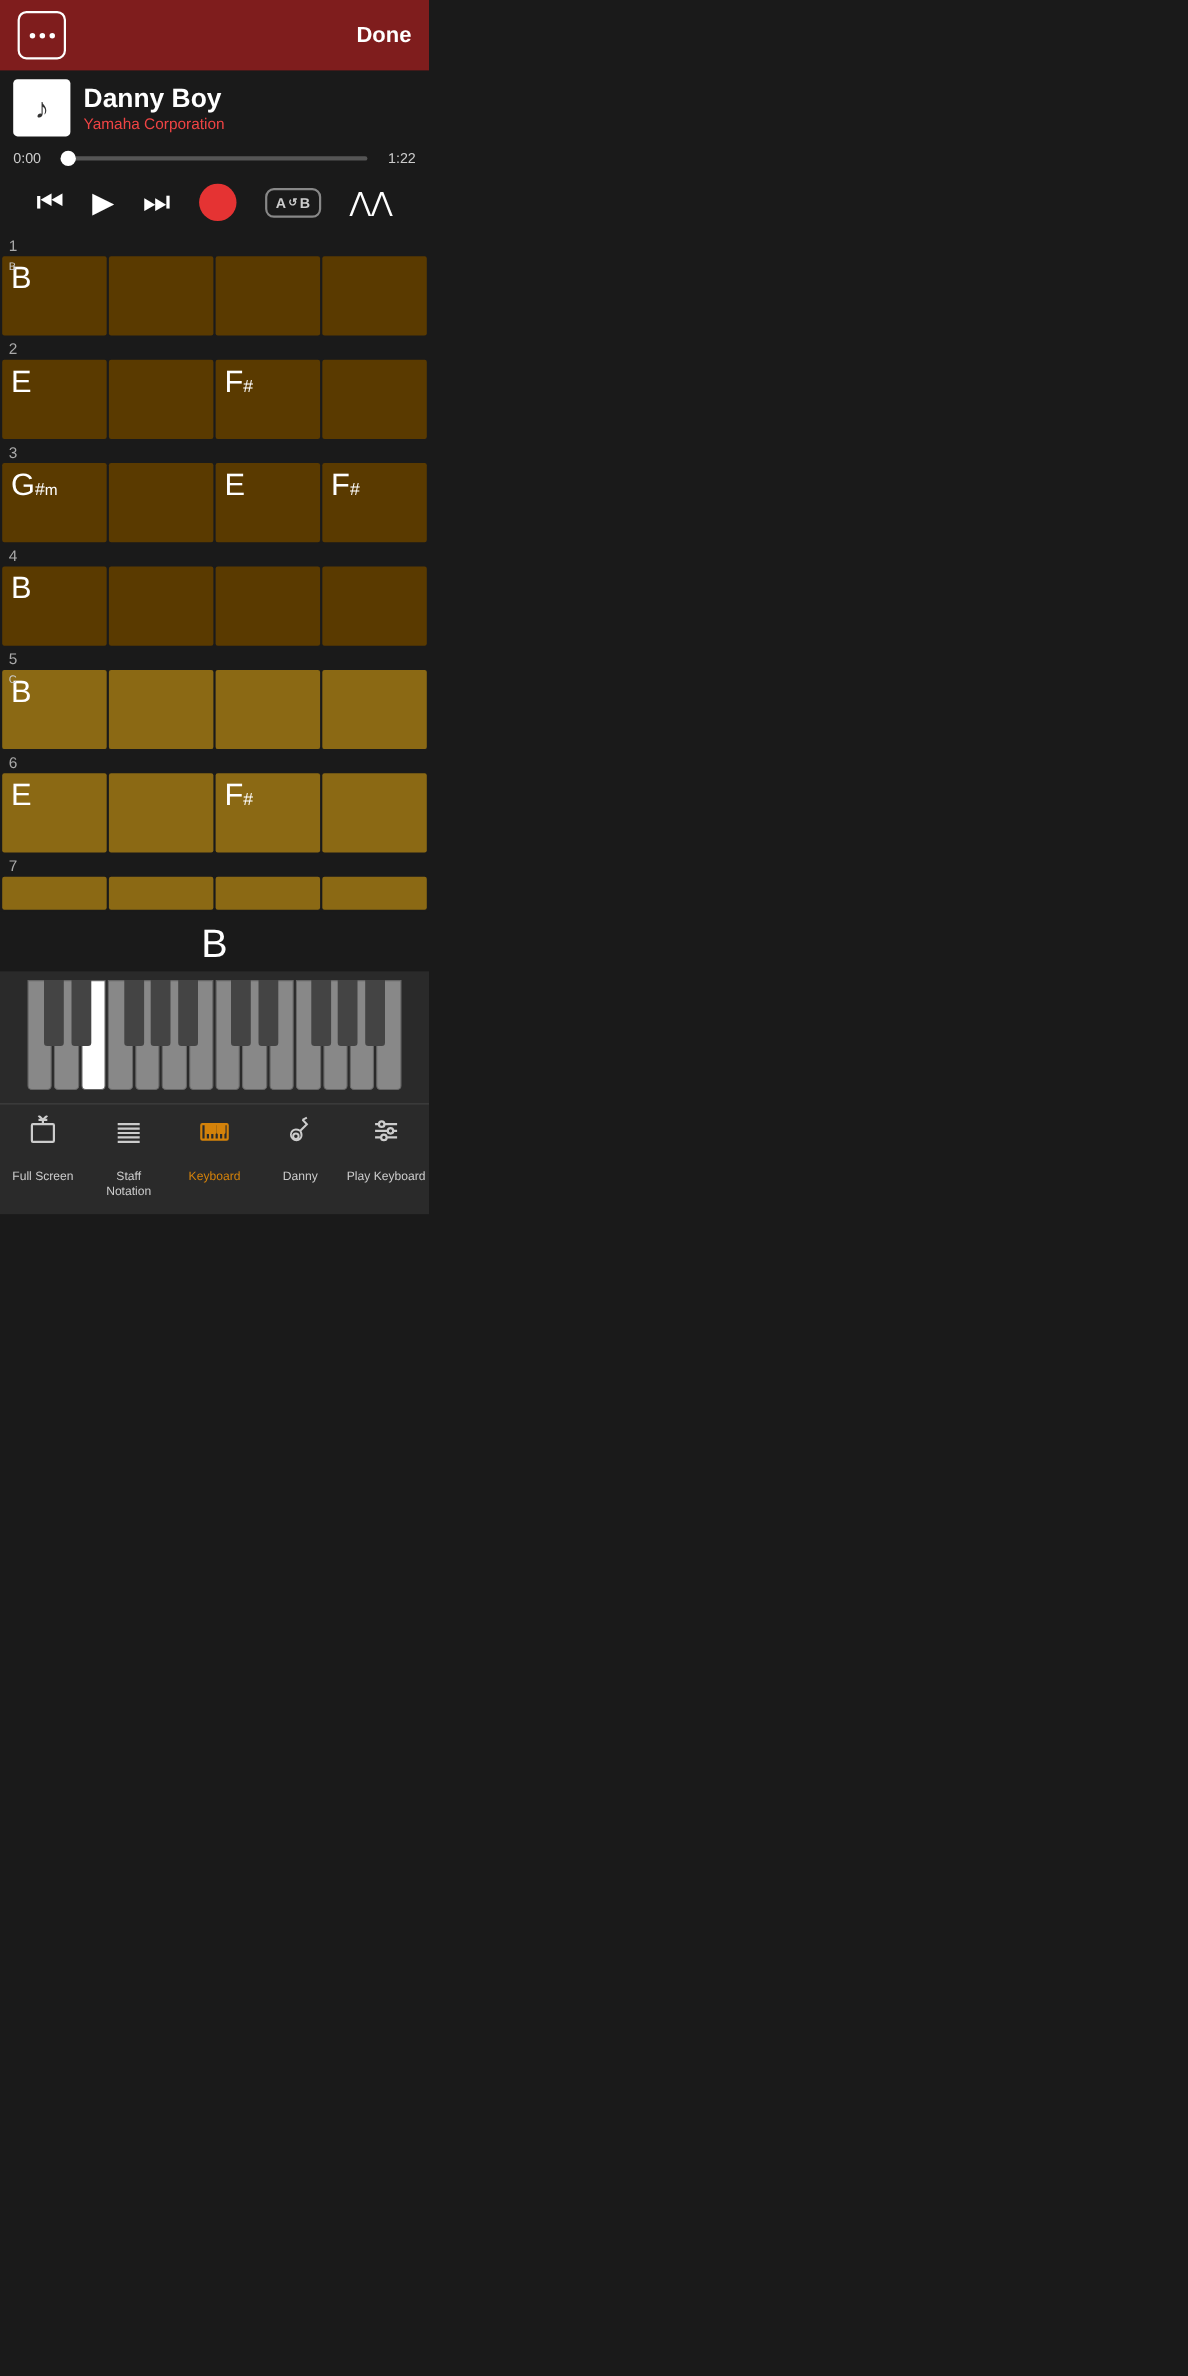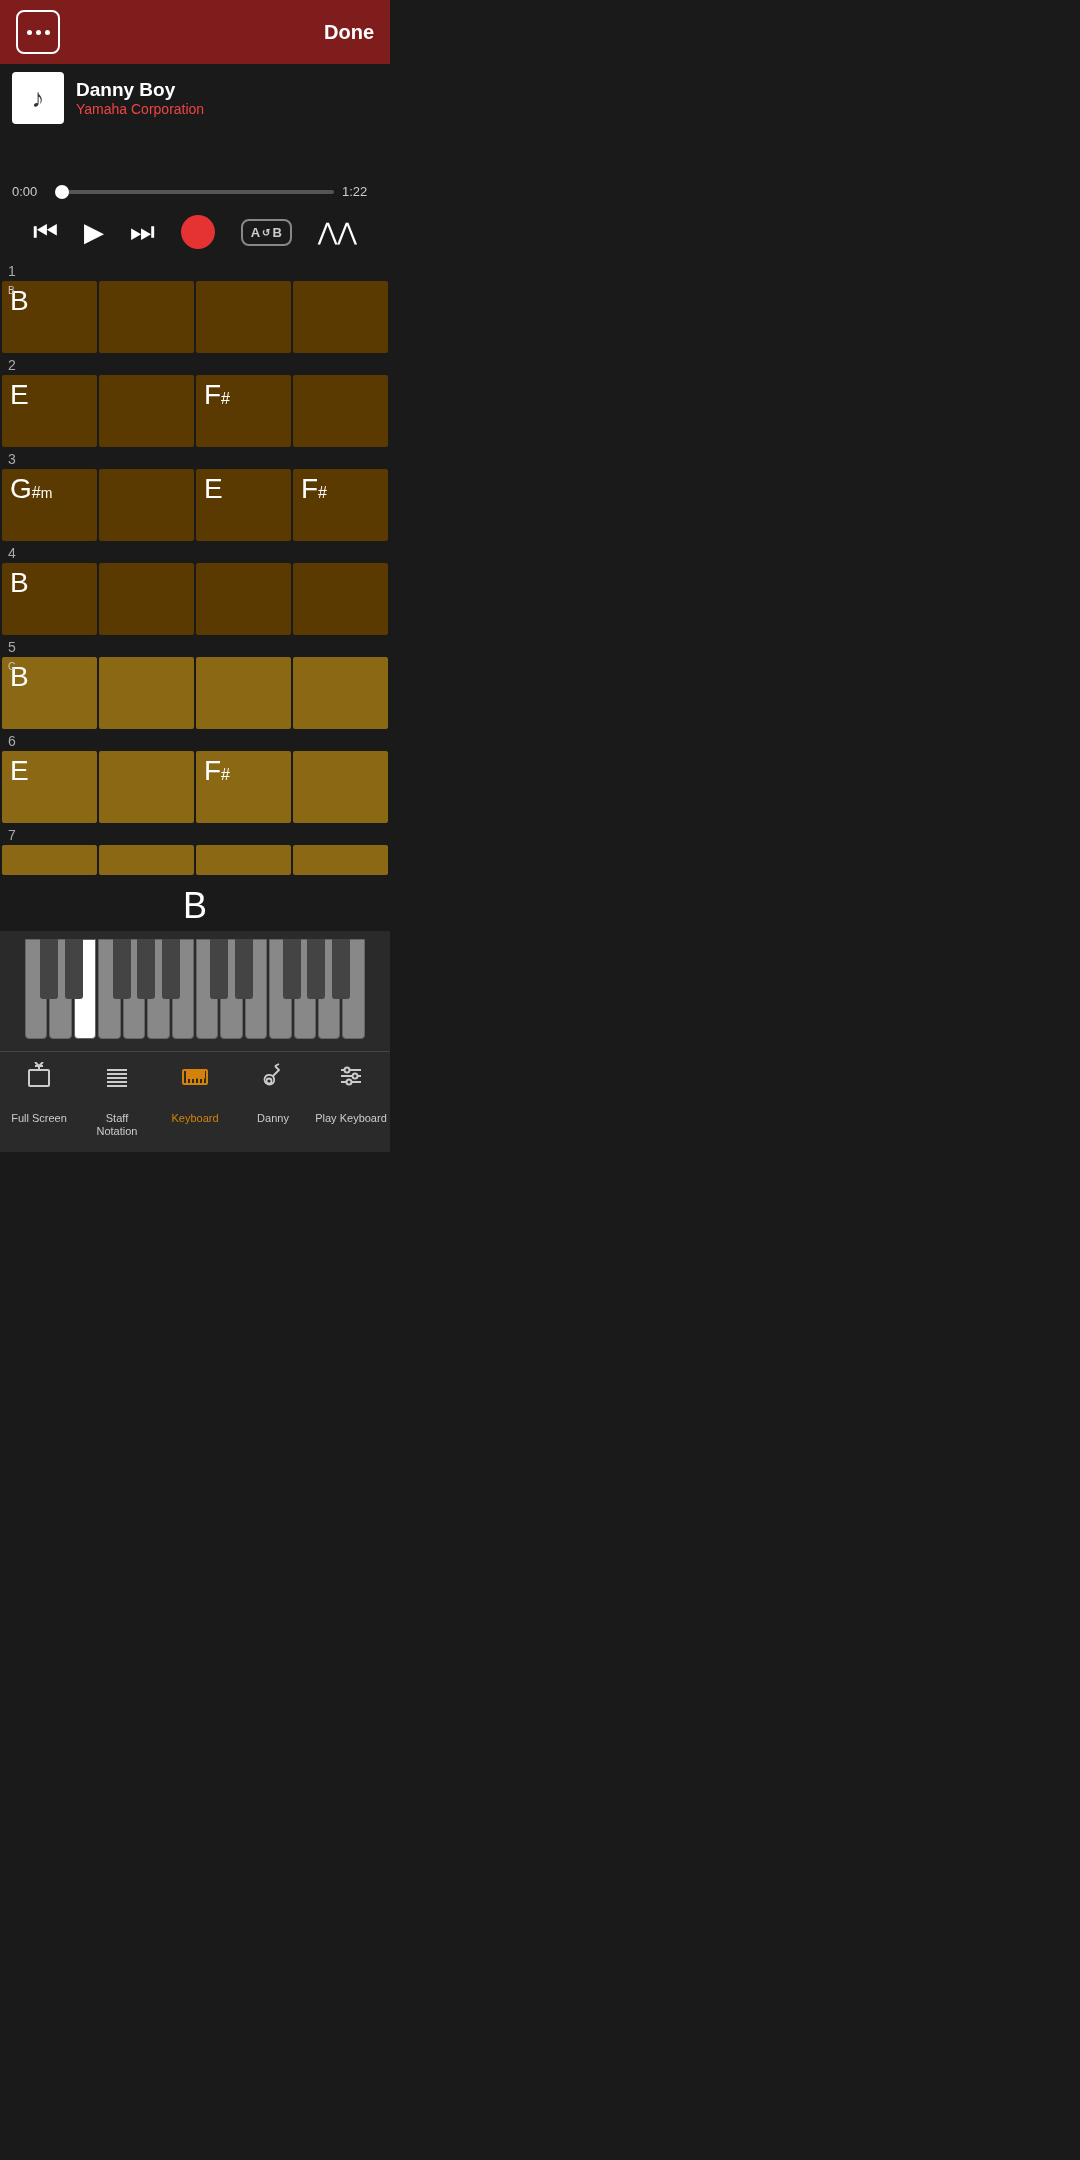--- a/index.html
+++ b/index.html
@@ -57,43 +57,42 @@
       border-radius: 4px;
       display: flex;
       align-items: center;
       justify-content: center;
     }
     .album-art .note-icon {
       font-size: 26px;
       color: #333;
     }
     .song-text .title {
-      font-size: 19px;
+      font-size: 24px;
       font-weight: 600;
     }
     .song-text .artist {
       font-size: 14px;
       color: #ef4444;
       text-align: right;
     }
 
     
     .progress-container {
       padding: 4px 12px 8px;
       display: flex;
       align-items: center;
       gap: 8px;
-      margin-top: 48px;
     }
     .time-label {
       font-size: 13px;
       color: #ccc;
       width: 36px;
     }
-    .time-label.right { }
+    .time-label.right { text-align: right; }
     .progress-track {
       flex: 1;
       height: 4px;
       background: #555;
       border-radius: 2px;
       position: relative;
     }
     .progress-fill {
       height: 100%;
       background: #fff;

